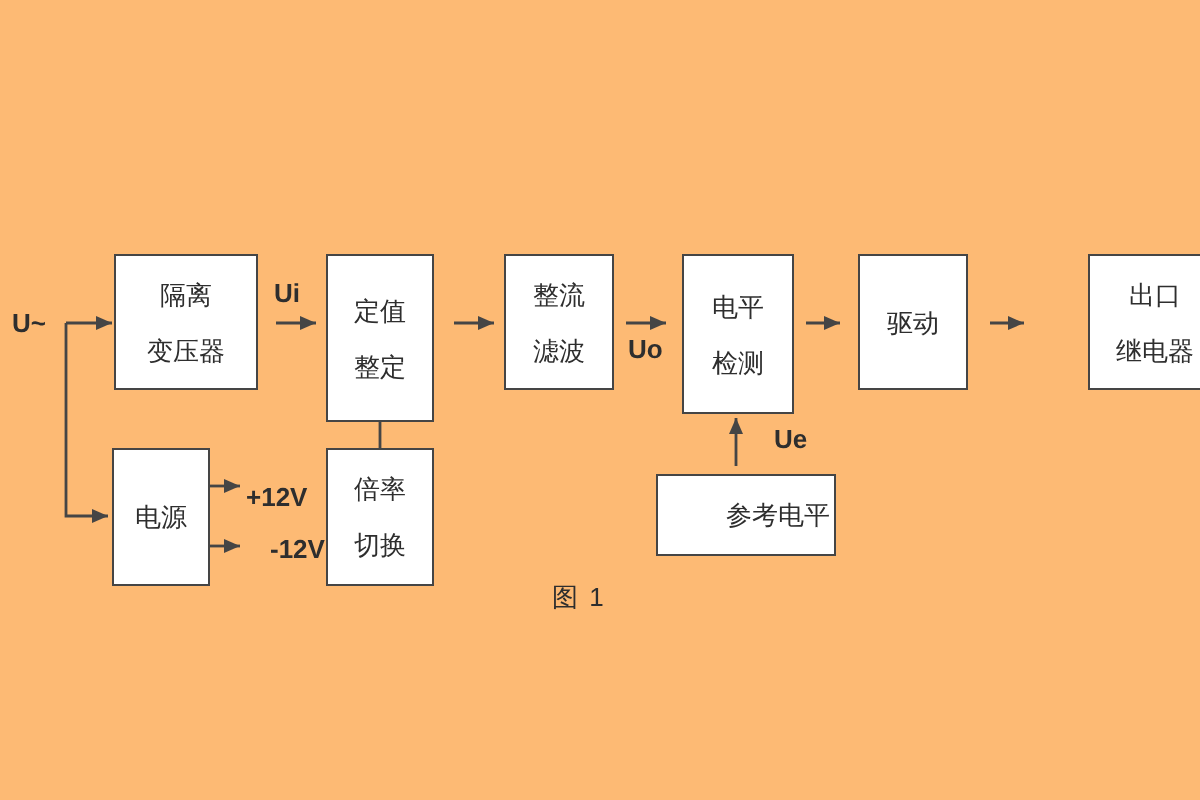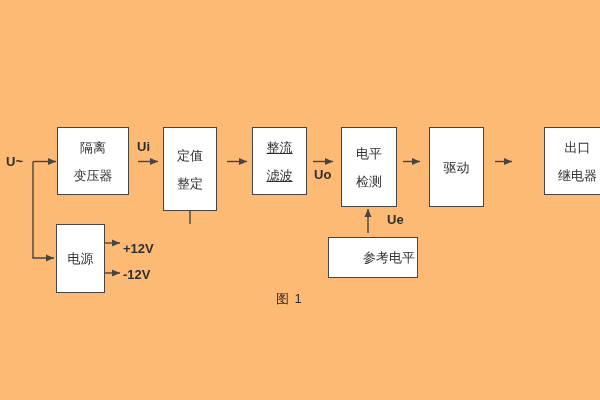--- a/index.html
+++ b/index.html
@@ -81,50 +81,54 @@
   <div class="box" style="left:57px; top:127px; width:72px; height:68px;">
     <span>隔离</span>
     <span>变压器</span>
   </div>
 
   <div class="box" style="left:163px; top:127px; width:54px; height:84px;">
     <span>定值</span>
     <span>整定</span>
   </div>
 
-  <div class="box" style="left:252px; top:127px; width:55px; height:68px;text-decoration:underline;">
+  <div class="box" style="left:252px; top:127px; width:55px; height:68px;">
     <span>整流</span>
     <span>滤波</span>
   </div>
 
   <div class="box" style="left:341px; top:127px; width:56px; height:80px;">
     <span>电平</span>
     <span>检测</span>
   </div>
 
-  <div class="box" style="left:429px; top:127px; width:55px; height:80px;">
+  <div class="box" style="left:429px; top:127px; width:55px; height:68px;">
     <span>驱动</span>
   </div>
 
   <div class="box" style="left:544px; top:127px; width:67px; height:68px;">
     <span>出口</span>
     <span>继电器</span>
   </div>
 
   <div class="box" style="left:56px; top:224px; width:49px; height:69px;align-items:center;">
     <span>电源</span>
   </div>
 
+  <div class="box" style="left:163px; top:224px; width:54px; height:69px;">
+    <span>倍率</span>
+    <span>切换</span>
+  </div>
 
   <div class="box" style="left:328px; top:237px; width:90px; height:41px;padding-left:32px;">
     <span>参考电平</span>
   </div>
 
   <span class="sig" style="left:6px;   top:155px;">U~</span>
   <span class="sig" style="left:137px; top:140px;">Ui</span>
   <span class="sig" style="left:314px; top:144px;margin-top:24px;">Uo</span>
   <span class="sig" style="left:387px; top:213px;">Ue</span>
   <span class="sig" style="left:123px; top:242px;">+12V</span>
-  <span class="sig" style="left:123px; top:268px;">-12V</span>
+  <span class="sig" style="left:135px; top:268px;">-12V</span>
 
   <div class="caption">图 1</div>
 
 </div>
 
 </body></html>

